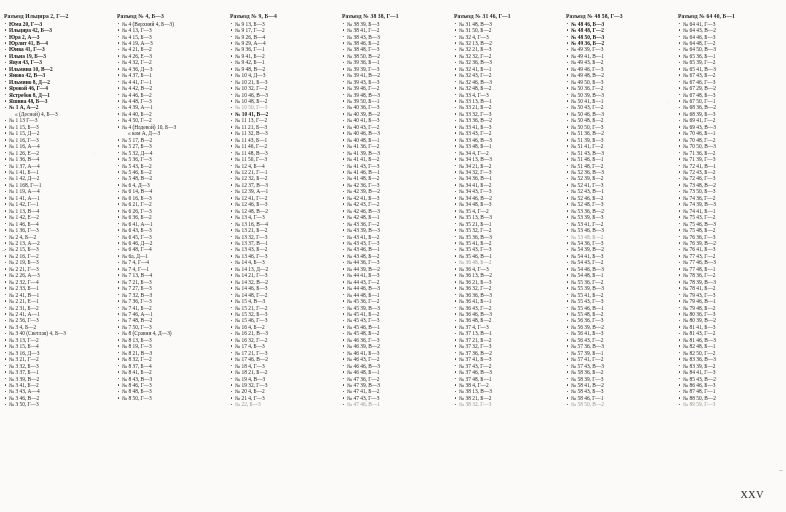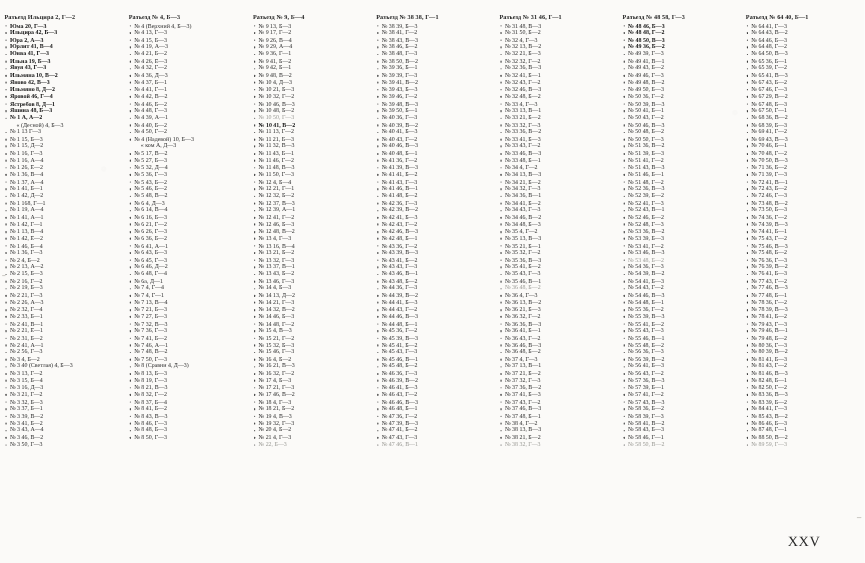--- a/index.html
+++ b/index.html
@@ -72,23 +72,23 @@
     position: absolute;
     left: 0.5px;
     top: 2.2px;
     width: 1.6px;
     height: 1.6px;
     background: #3a3a3a;
     border-radius: 50%;
   }
   .pagenum {
     position: absolute;
-    right: 40px;
+    right: 22px;
     bottom: 12px;
-    font-size: 13px;
+    font-size: 10px;
     letter-spacing: 0.6px;
     color: #2a2a2a;
     font-family: "Liberation Serif", serif;
   }
   .edge-mark {
     position: absolute;
     background: #cfcdc8;
   }
 </style>
 </head>

